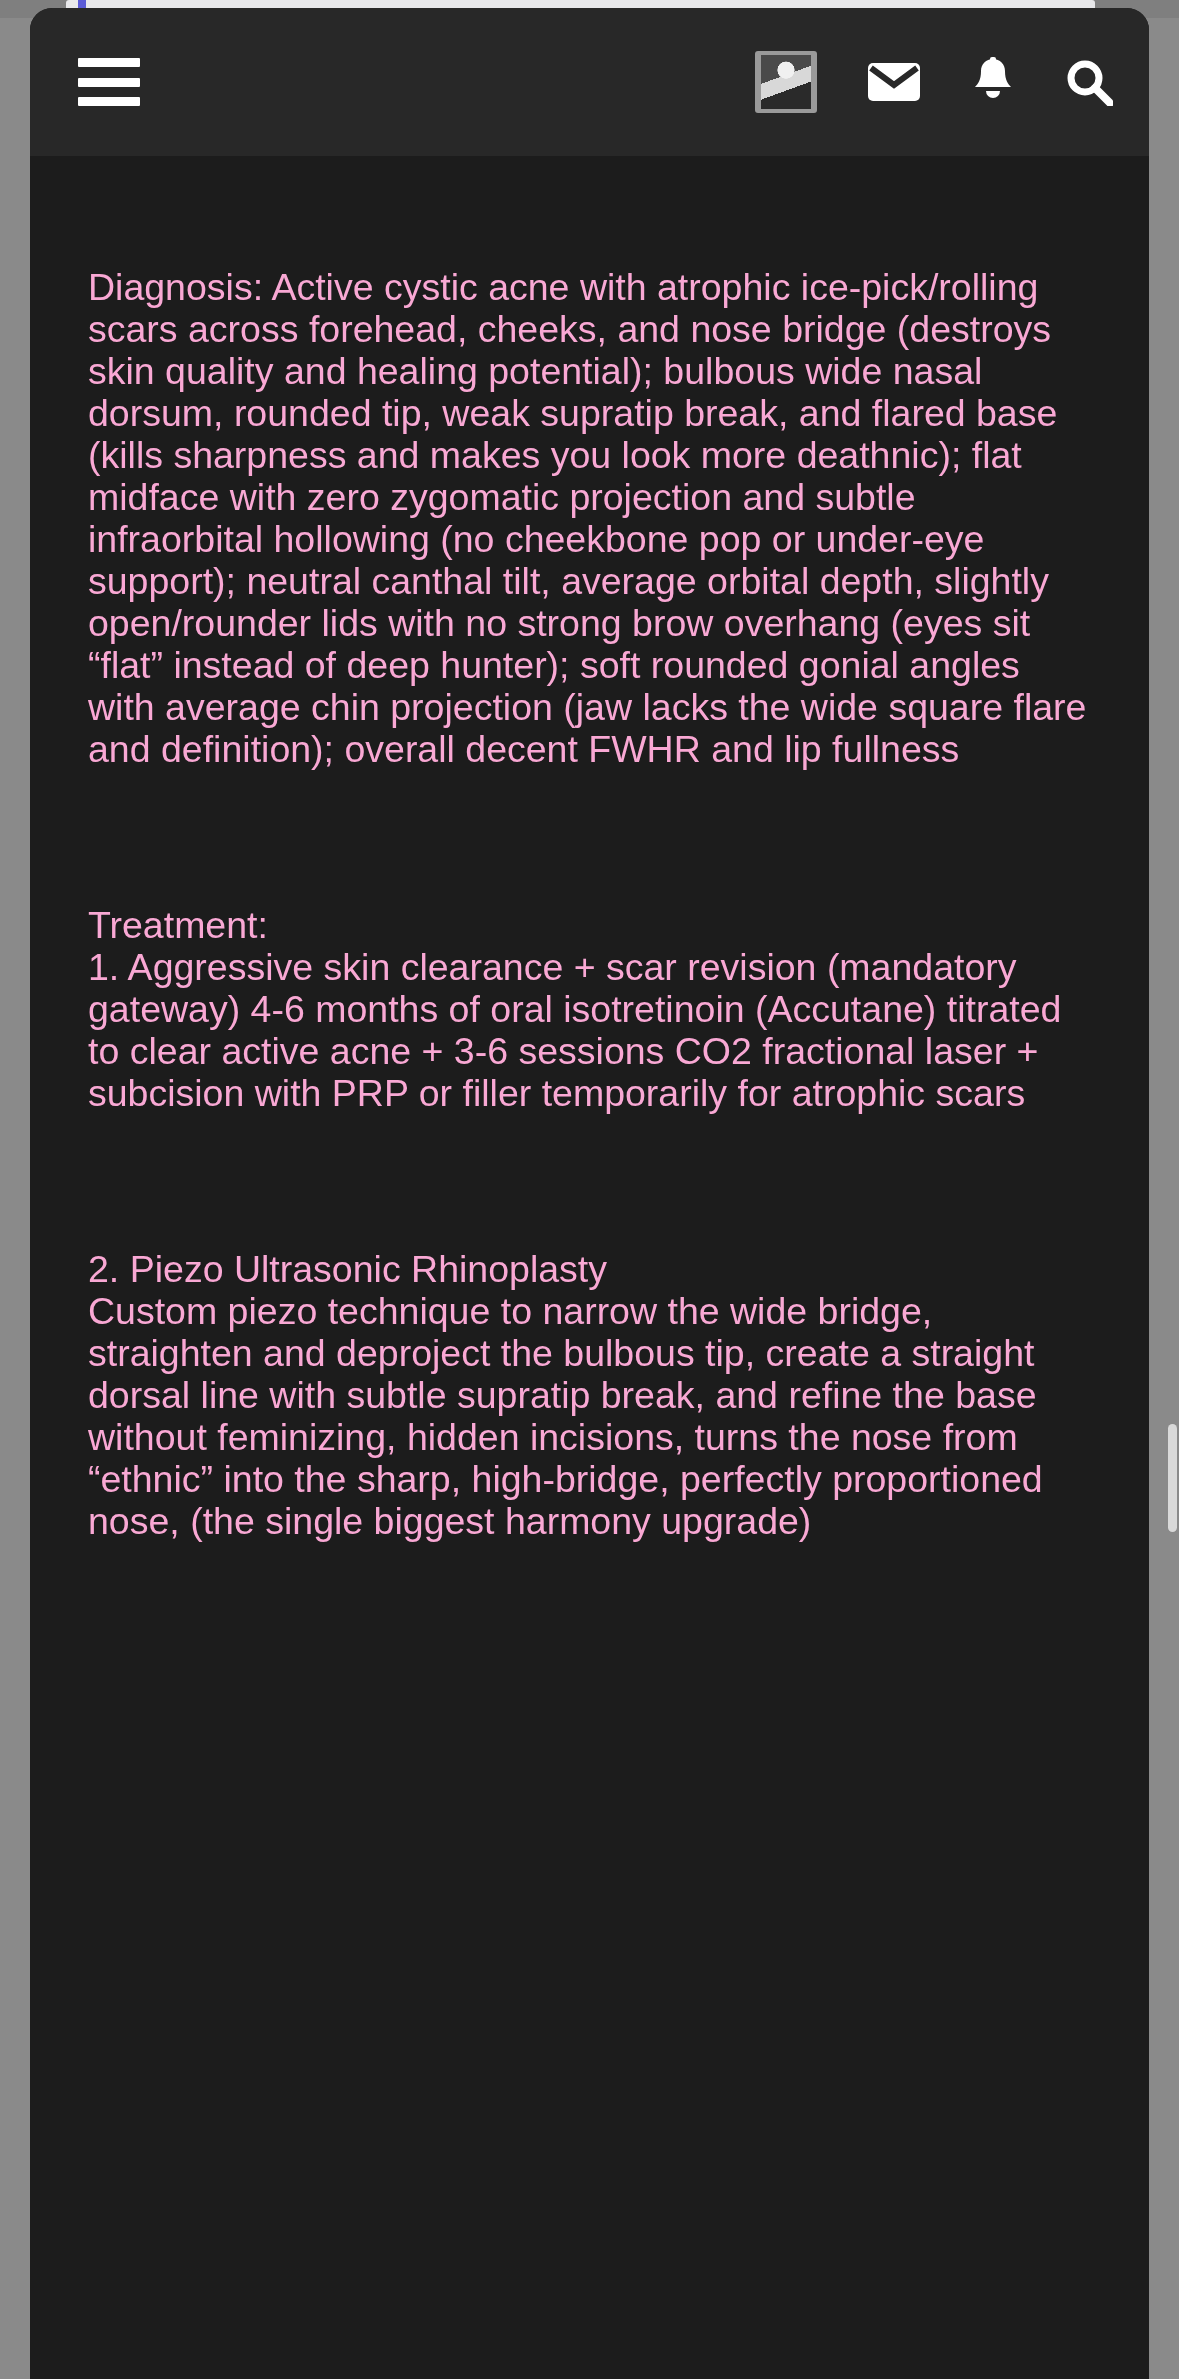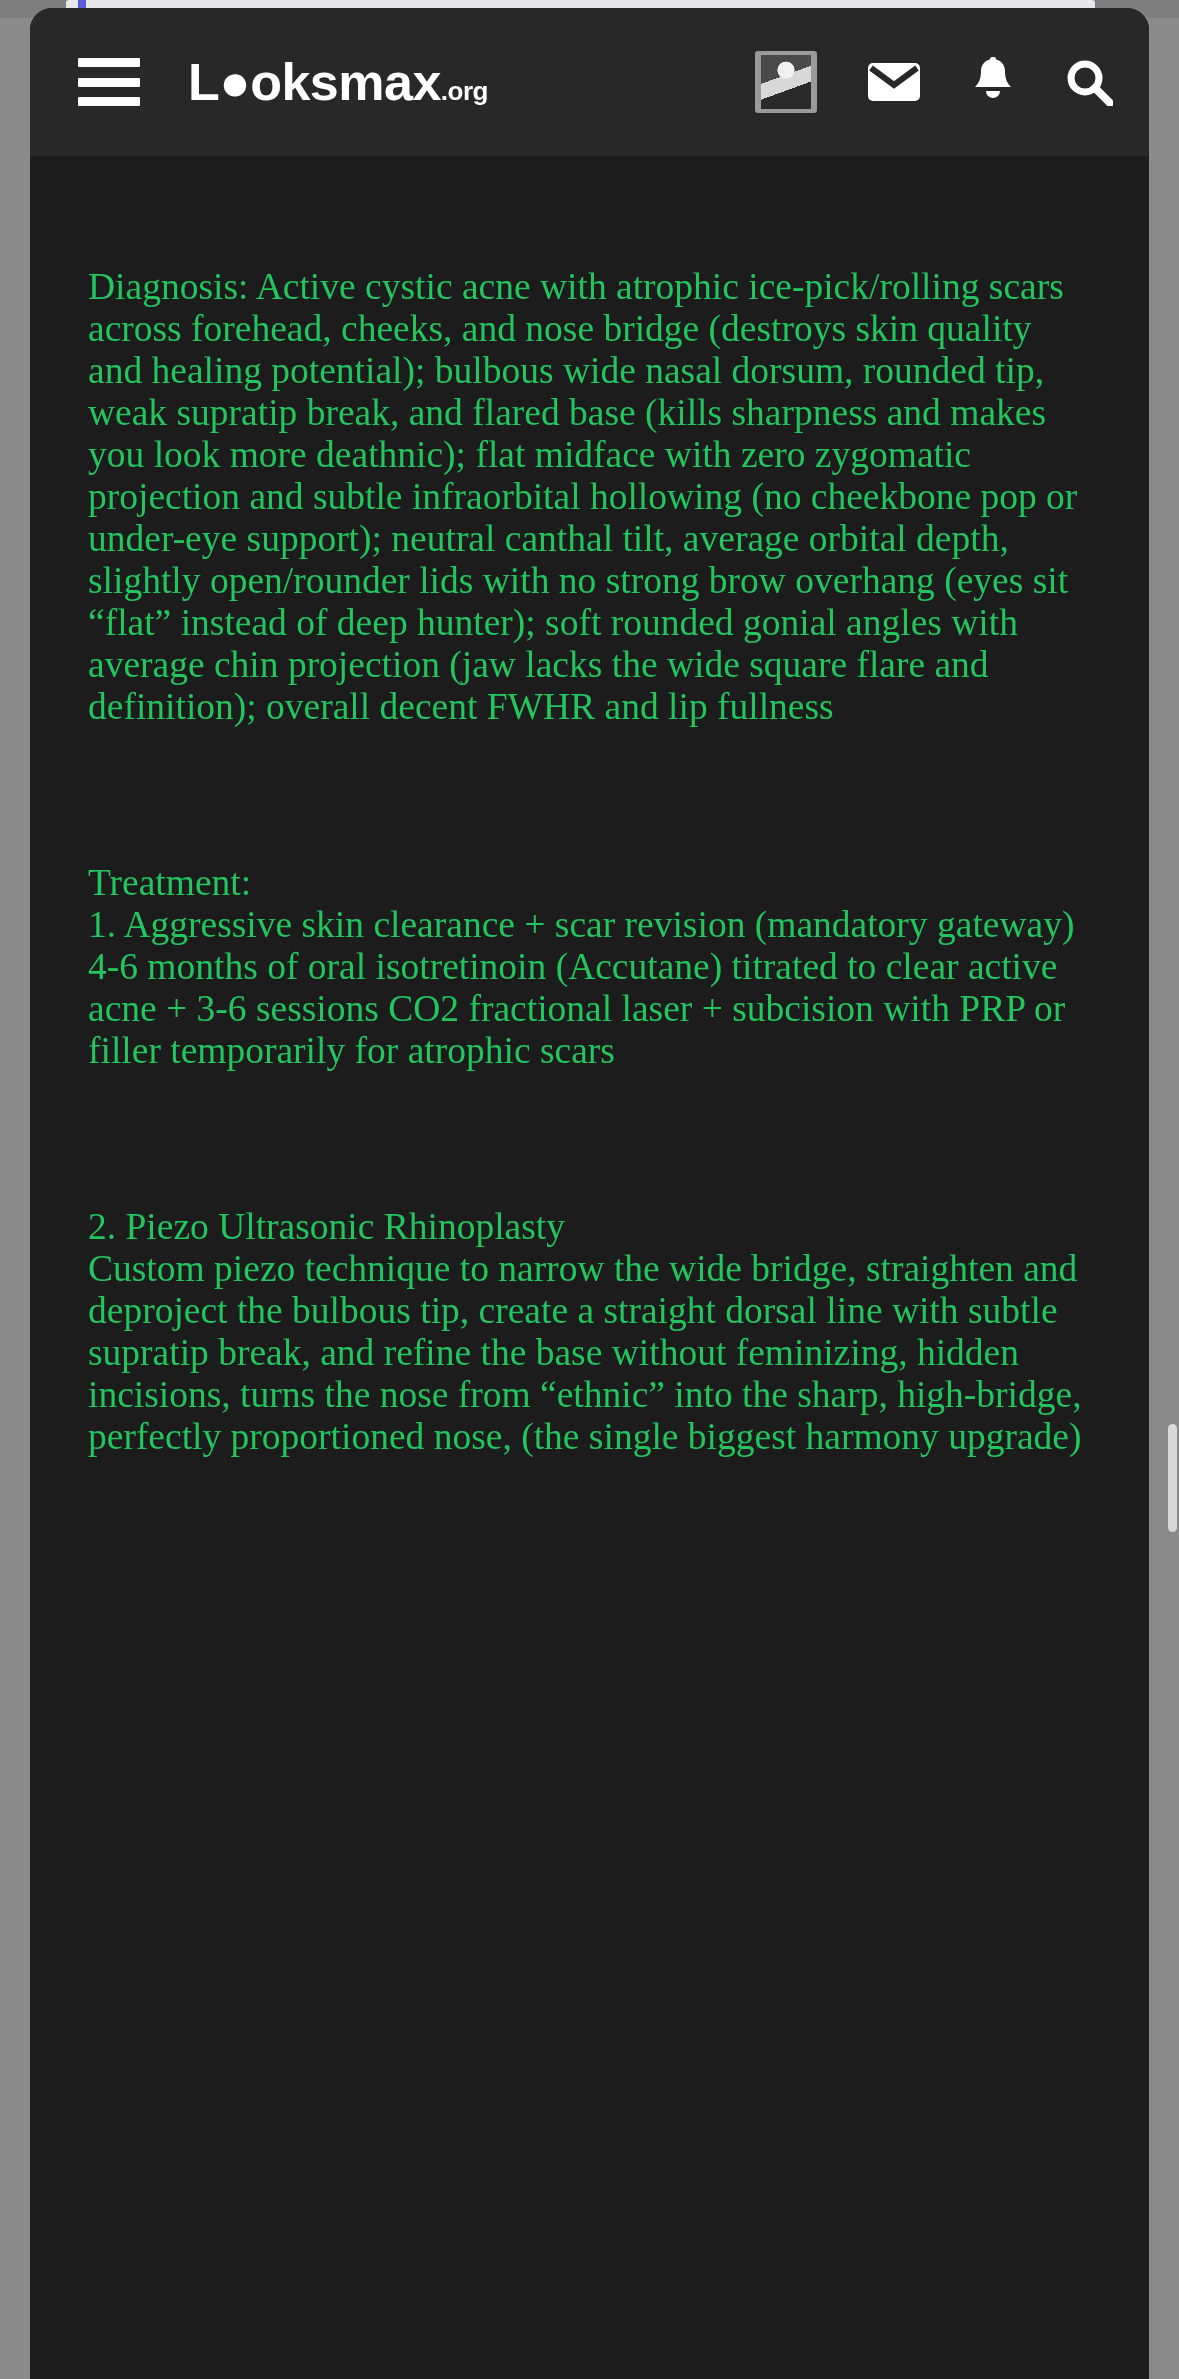--- a/index.html
+++ b/index.html
@@ -127,24 +127,23 @@
 
   
   .post-body {
     padding: 26px 0 0 0;
     color: #e4e4e4;
   }
   .post-text {
     font-size: 37.5px;
     line-height: 1.12;
     padding: 0 58px 0 58px;
-    color: #22c55e;
+    color: #f9a8d4;
     white-space: pre-wrap;
     word-wrap: break-word;
-    font-family: Liberation Serif, serif;
   }
   .para { margin-bottom: 50px; }
   .para:last-child { margin-bottom: 0; }
   .para.tight { margin-bottom: 0; }
 
   
   .scrollbar {
     position: absolute;
     right: 2px;
     top: 1424px;
@@ -167,23 +166,20 @@
   <div class="app">
 
     <div class="header">
 
       <div class="hamburger">
         <span></span>
         <span></span>
         <span></span>
       </div>
 
-      <div class="brand">
-        <span>L●oksmax</span><span class="tld">.org</span>
-      </div>
 
       <div class="header-spacer"></div>
 
       <div class="header-icons">
 
         <div class="avatar"></div>
 
         <div class="icon-btn">
           <svg width="54" height="40" viewBox="0 0 54 40" aria-hidden="true">
             <rect x="1" y="1" width="52" height="38" rx="5" fill="#ffffff"></rect>

